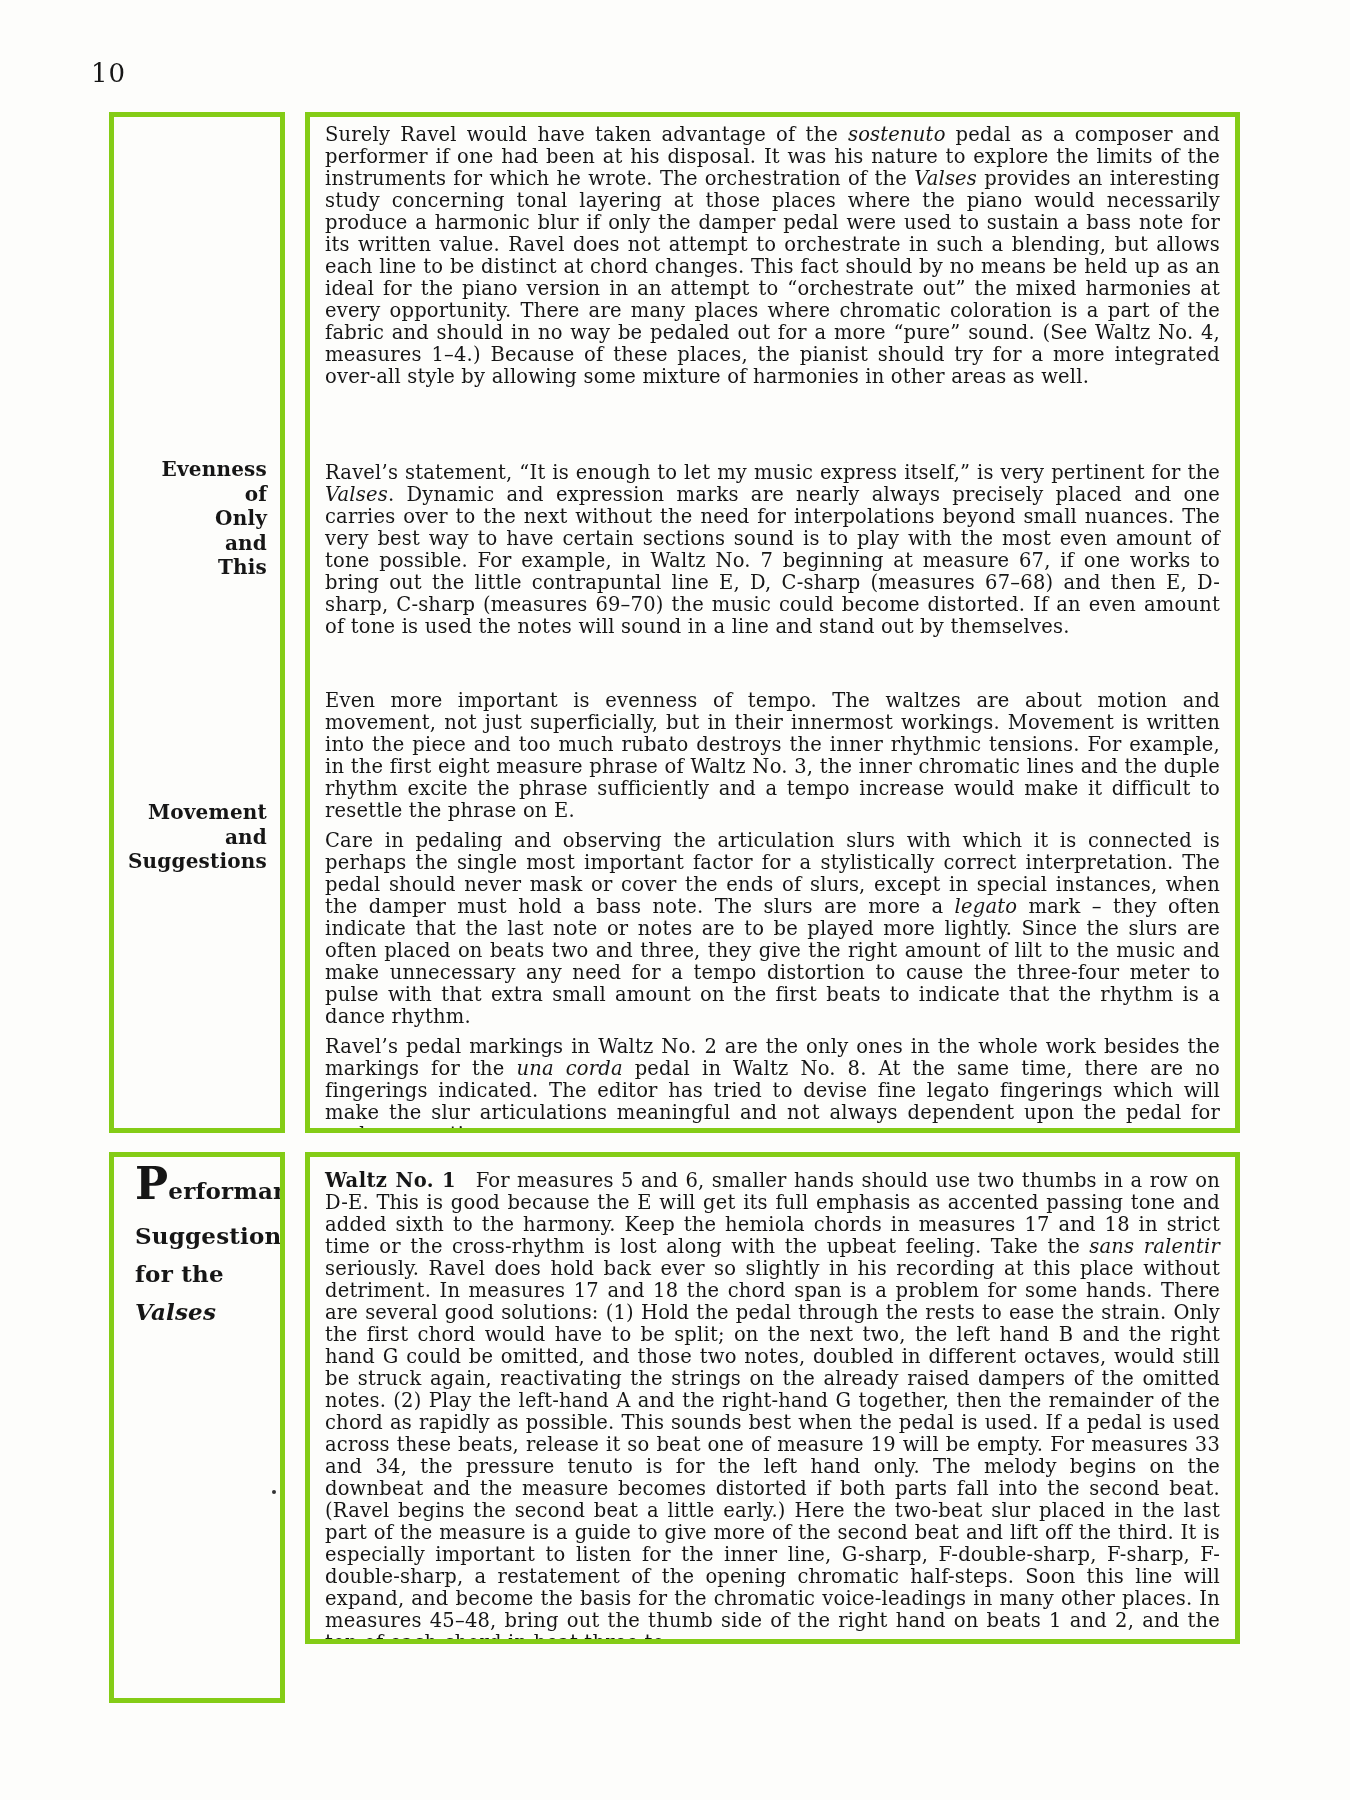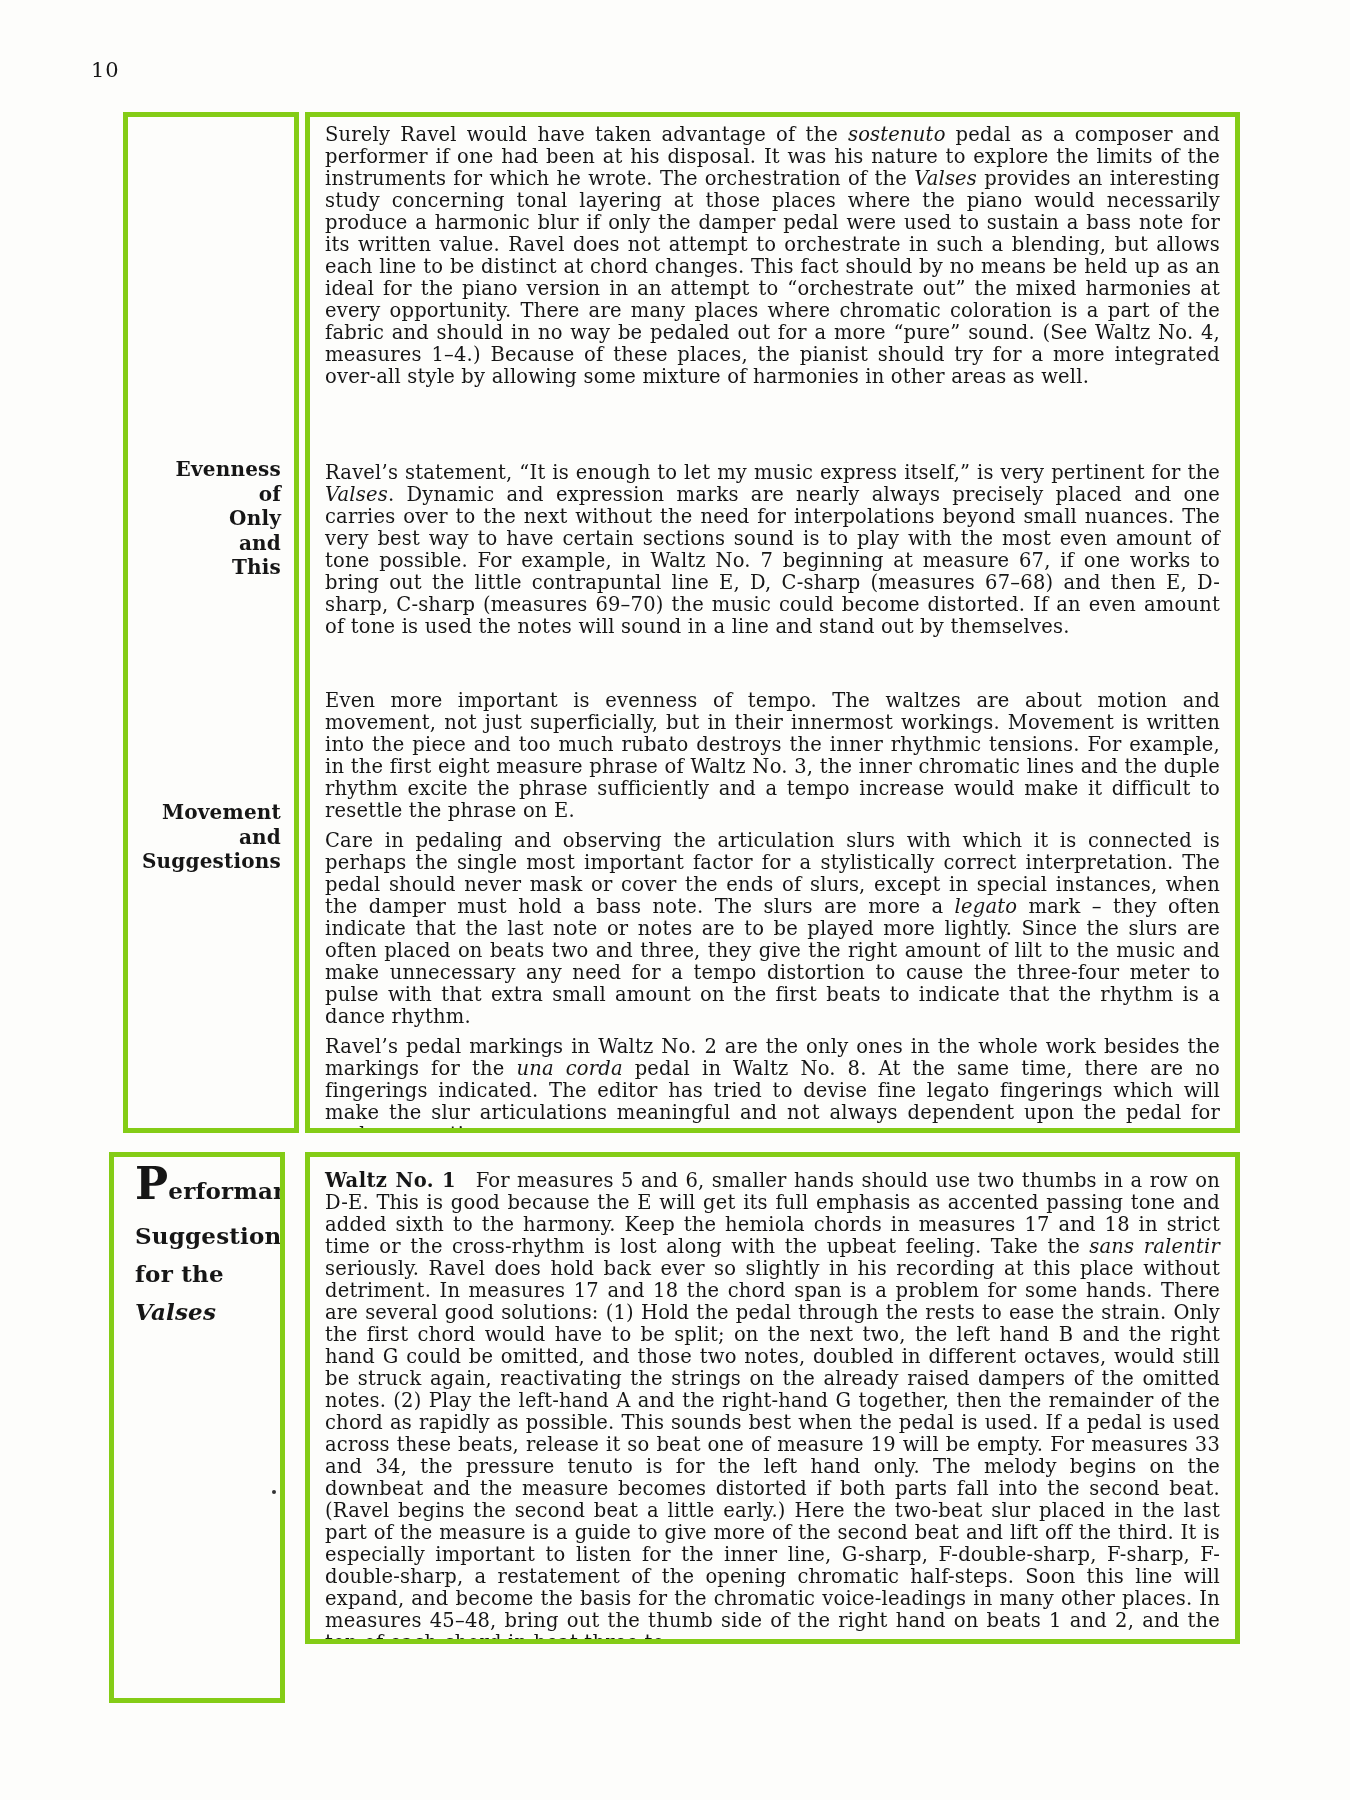--- a/index.html
+++ b/index.html
@@ -6,30 +6,30 @@
   .page{
     position:relative;
     width:1350px;height:1800px;
     background:#fdfdfb;
     font-family:"DejaVu Serif","Liberation Serif",serif;
     color:#161616;
     overflow:hidden;
   }
   .pagenum{
     position:absolute;left:91px;top:58px;
-    font-size:21px;letter-spacing:1px;
+    font-size:26px;letter-spacing:1px;
   }
   .box{
     position:absolute;
     border:5px solid #84cc16;
     box-sizing:border-box;
     background:transparent;
     overflow:hidden;
   }
-  .sidebar1{left:123px;top:112px;width:176px;height:1021px;}
+  .sidebar1{left:109px;top:112px;width:176px;height:1021px;}
   .textbox1{left:305px;top:112px;width:935px;height:1021px;padding:7px 15px 0 15px;}
   .sidebar2{left:109px;top:1152px;width:176px;height:551px;}
   .textbox2{left:305px;top:1152px;width:935px;height:492px;padding:13px 15px 0 15px;}
 
   .side-label{
     position:absolute;right:13px;left:6px;
     text-align:right;
     font-weight:bold;
     font-size:20px;line-height:24.5px;
     letter-spacing:0.2px;

